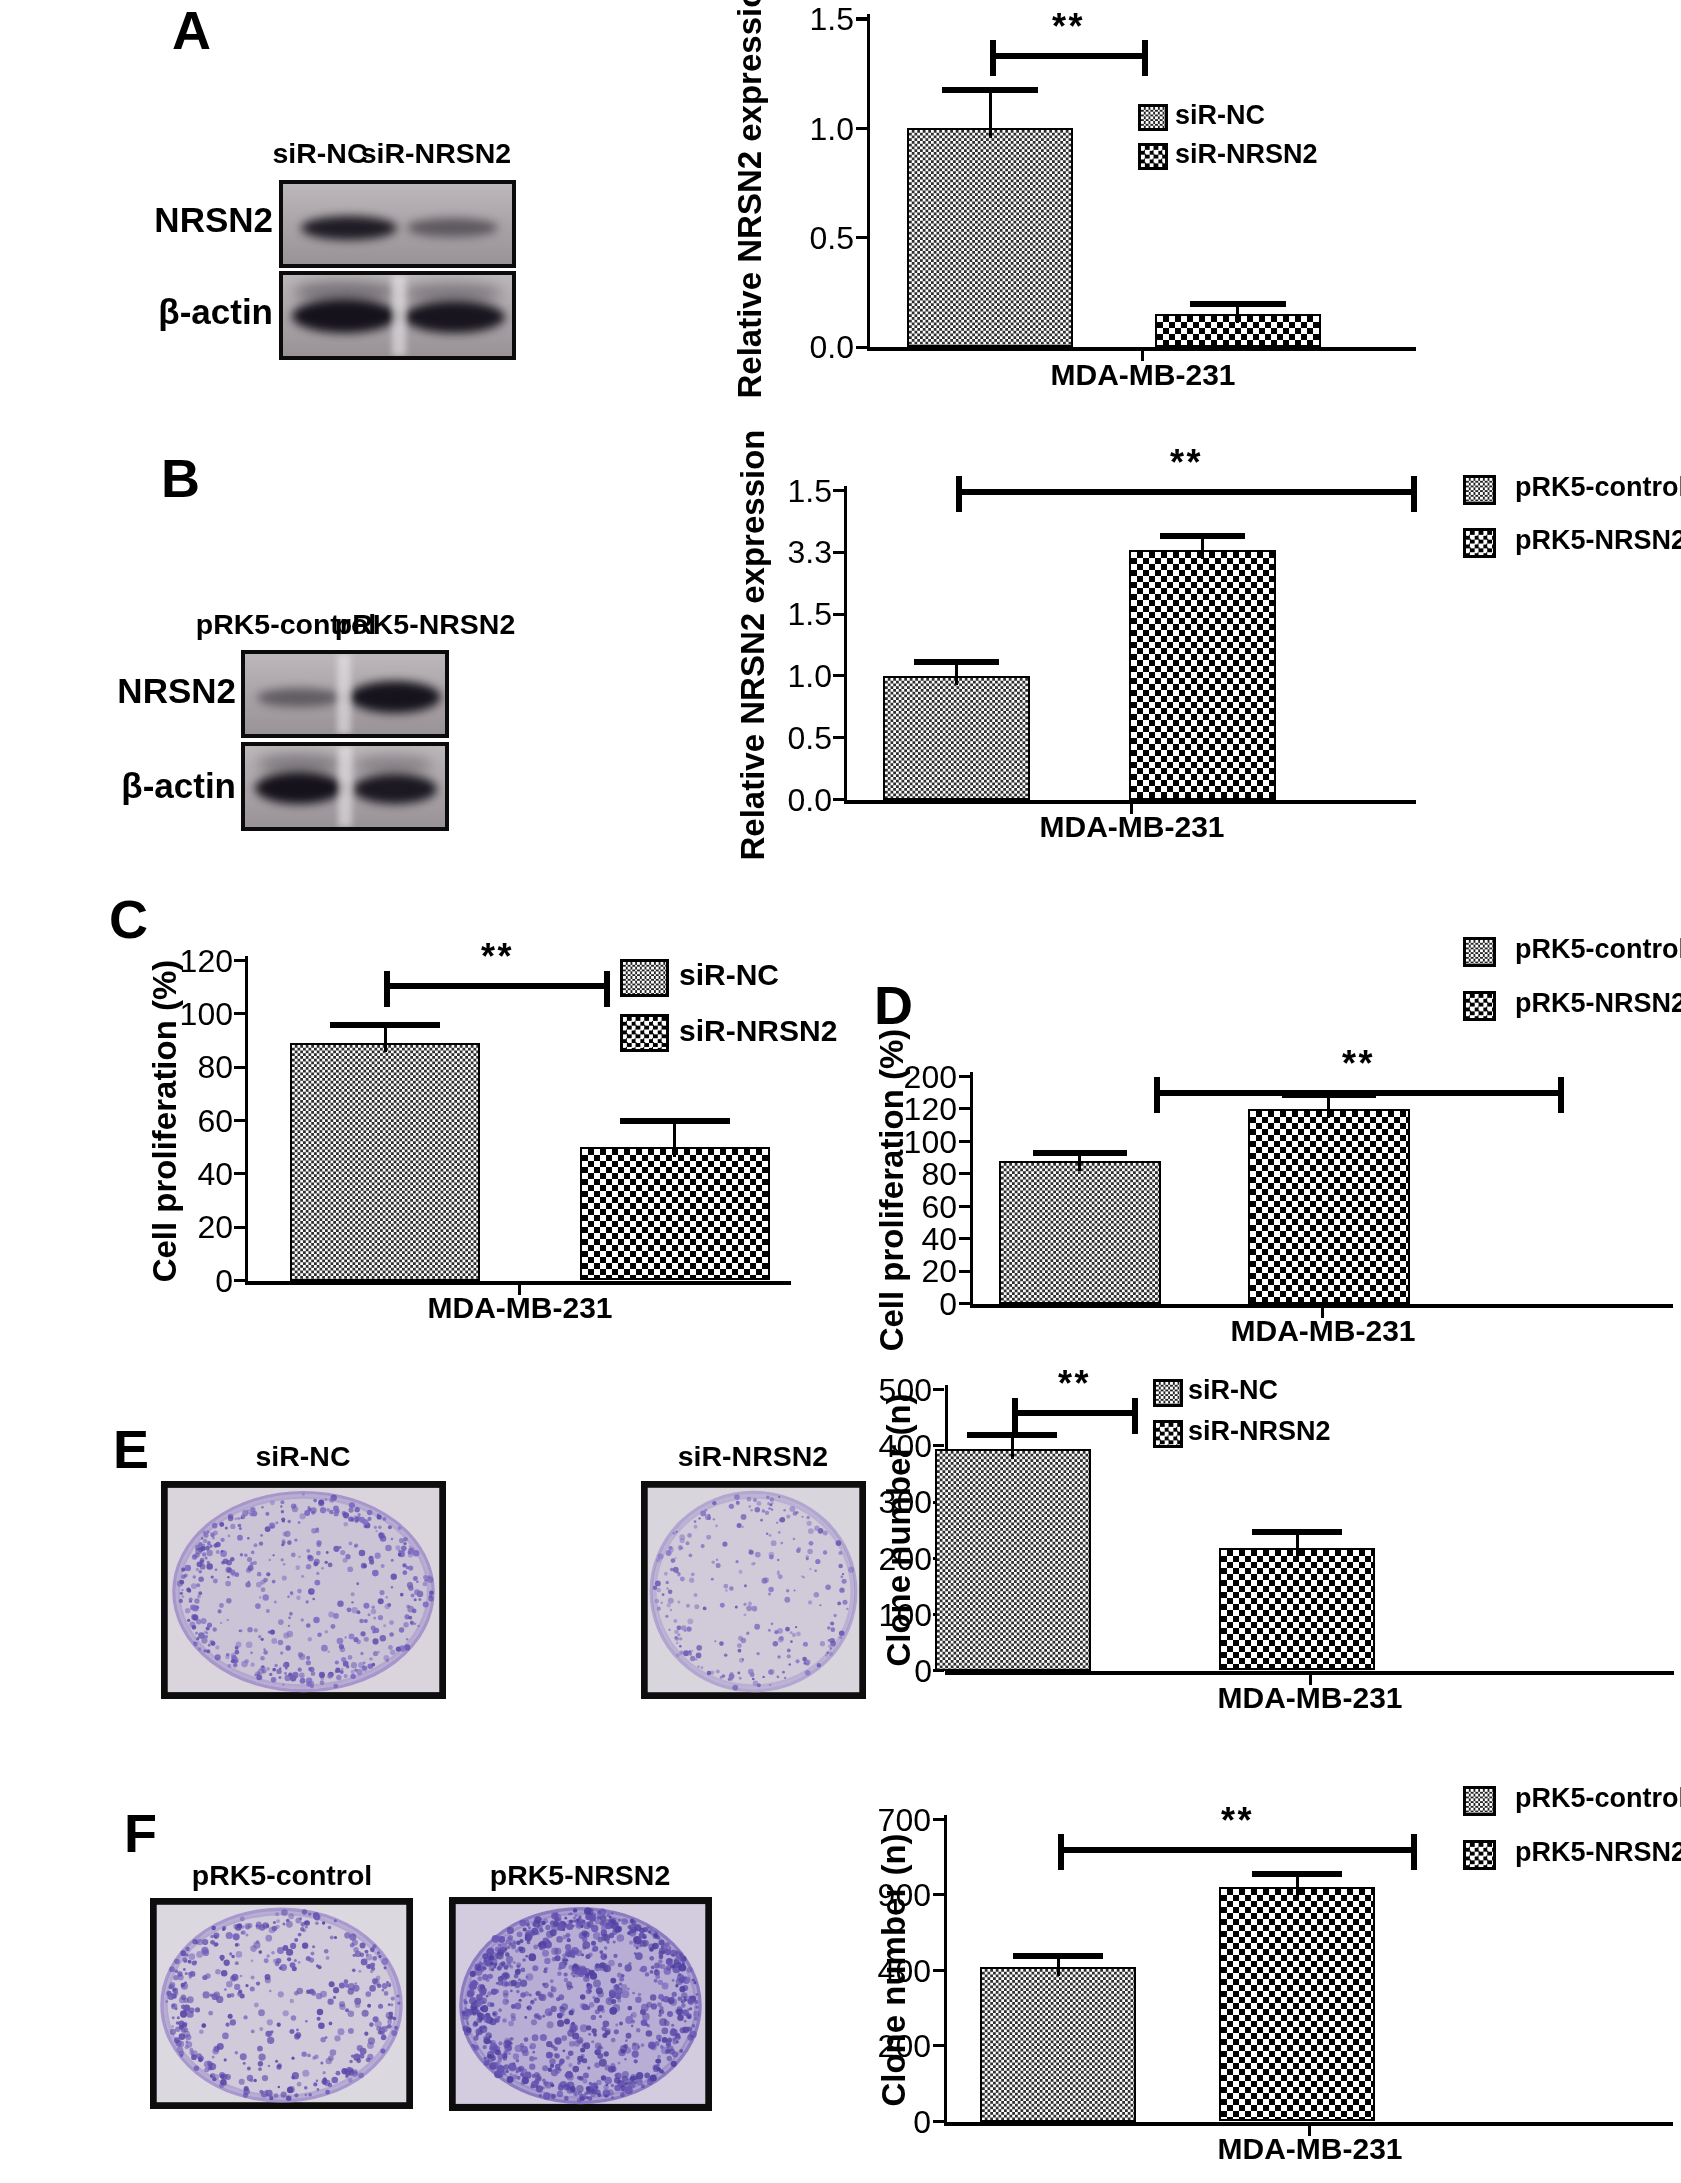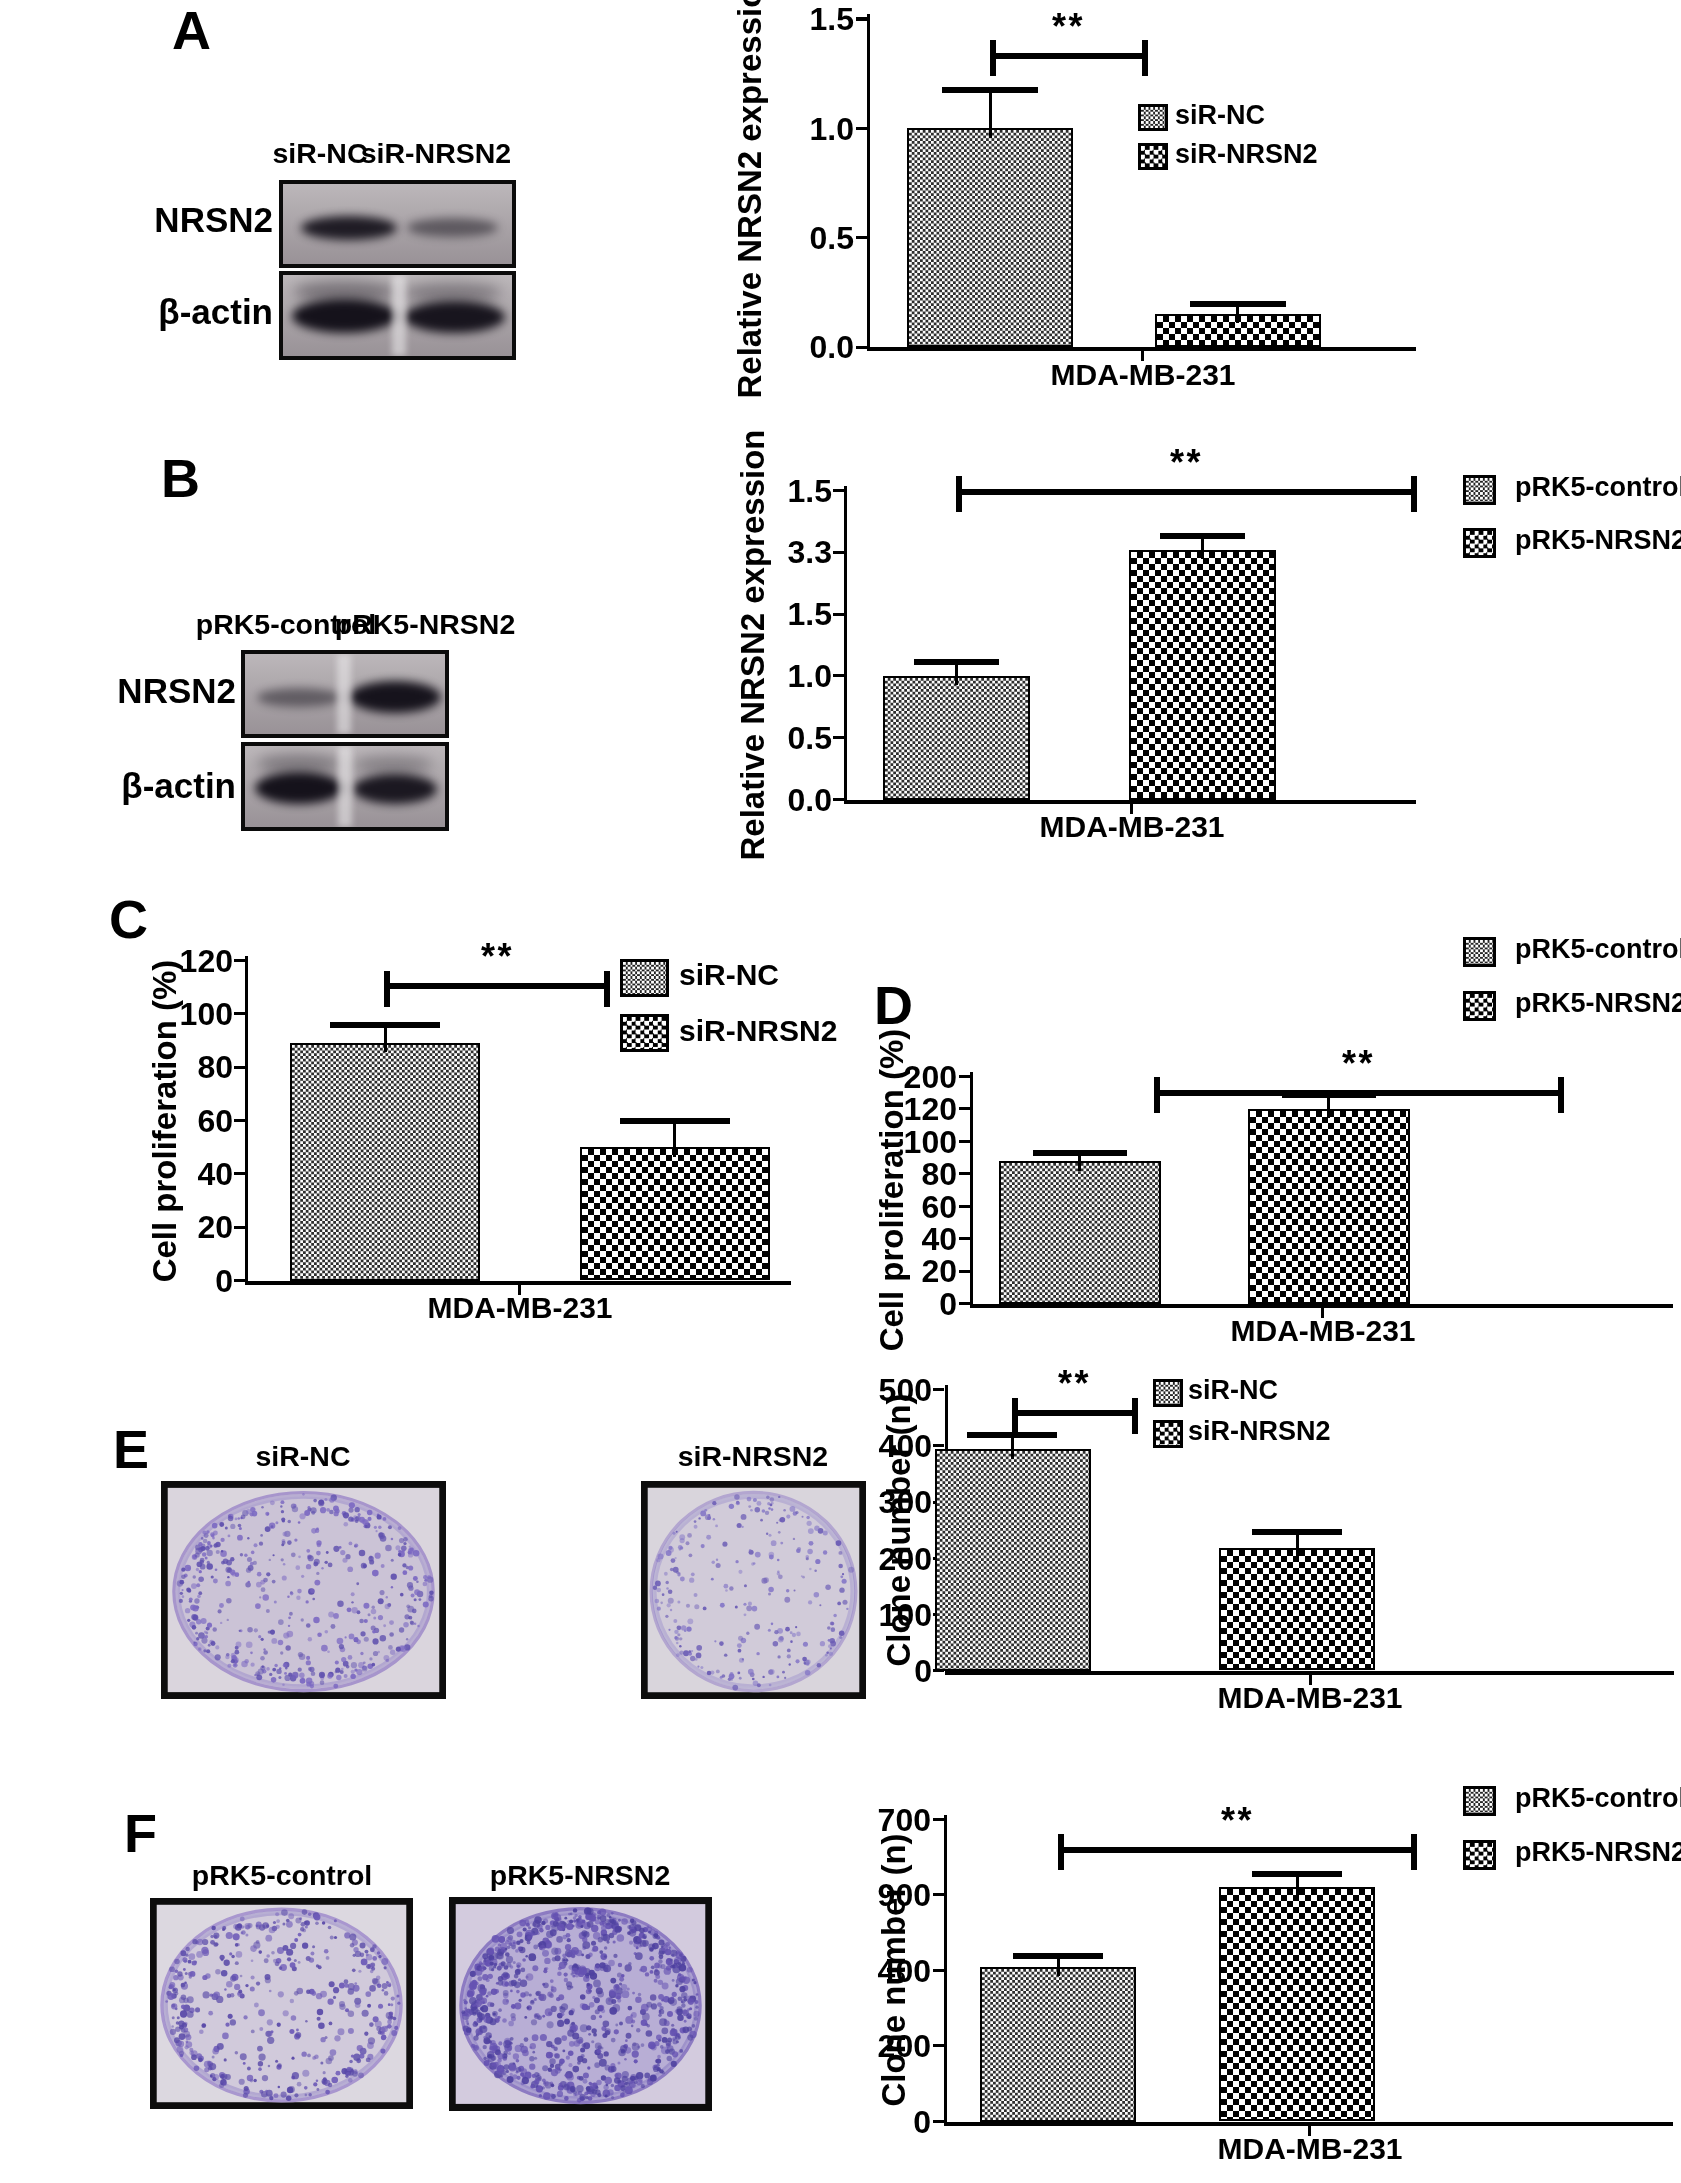--- a/index.html
+++ b/index.html
@@ -8,21 +8,21 @@
   .abs{position:absolute;}
   .plabel{font-size:54px;font-weight:700;line-height:1;}
   .lane-label{font-size:28.5px;font-weight:700;white-space:nowrap;transform:translate(-50%,-50%);}
   .row-label{font-size:35px;font-weight:700;text-align:right;transform:translateY(-50%);white-space:nowrap;}
   .blot-box{position:absolute;border:4px solid #0b0b0b;overflow:hidden;
             background:linear-gradient(180deg,#bcb7ba 0%,#a8a2a6 55%,#999297 100%);}
   .band{position:absolute;border-radius:50%;background:#14111a;filter:blur(4.7px);}
   .smear{position:absolute;border-radius:50%;background:#3a353d;filter:blur(7.1px);}
   .lanegap{position:absolute;top:0;height:100%;background:rgba(238,236,239,.55);filter:blur(3.2px);}
   .axis{position:absolute;background:#000;}
-  .tick-label{position:absolute;font-size:32px;font-weight:700;text-align:right;width:103px;line-height:1;}
+  .tick-label{position:absolute;font-size:32px;font-weight:400;text-align:right;width:103px;line-height:1;}
   .bar{position:absolute;border:2.4px solid #000;box-sizing:border-box;}
   .pat-fine{background-color:#fff;background-image:conic-gradient(#2e2e2e 0 25%,#fdfdfd 0 50%,#2e2e2e 0 75%,#fdfdfd 0);background-size:5.5px 5.5px;}
   .pat-coarse{background-color:#fff;background-image:conic-gradient(#000 0 25%,#fff 0 50%,#000 0 75%,#fff 0);background-size:12px 12px;}
   .sw-fine{background-color:#fff;background-image:conic-gradient(#222 0 25%,#fff 0 50%,#222 0 75%,#fff 0);background-size:4.7px 4.7px;}
   .sw-coarse{background-color:#fff;background-image:conic-gradient(#000 0 25%,#fff 0 50%,#000 0 75%,#fff 0);background-size:8.7px 8.7px;}
   .legend-swatch{position:absolute;border:3.2px solid #000;box-sizing:content-box;}
   .legend-text{position:absolute;font-weight:700;white-space:nowrap;line-height:1;}
   .ylabel{position:absolute;font-weight:700;white-space:nowrap;transform:translate(-50%,-50%) rotate(-90deg);font-size:33px;}
   .xlabel{position:absolute;font-weight:700;text-align:center;font-size:30px;line-height:1;}
   .star{position:absolute;font-weight:700;font-size:36px;text-align:center;letter-spacing:2.4px;line-height:1;}

